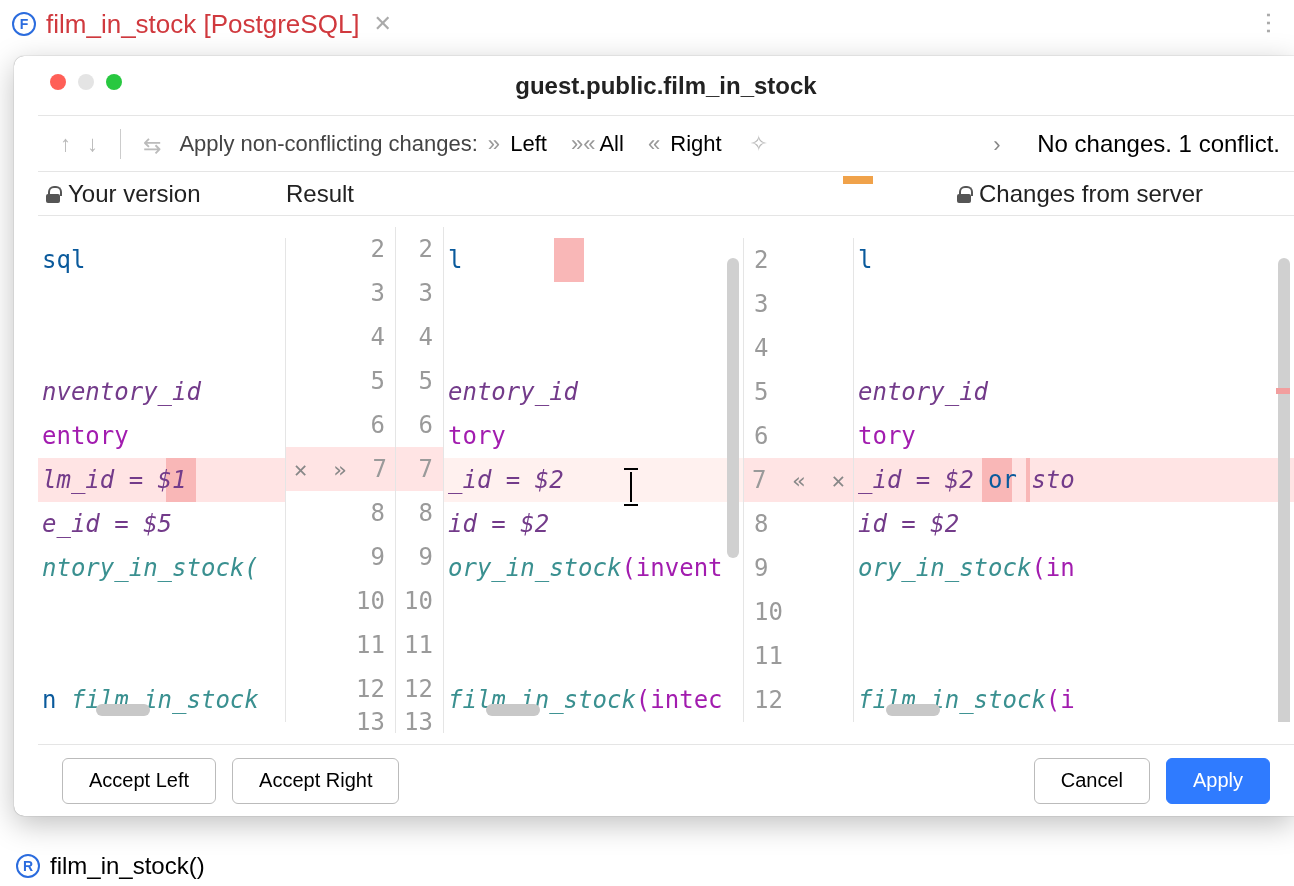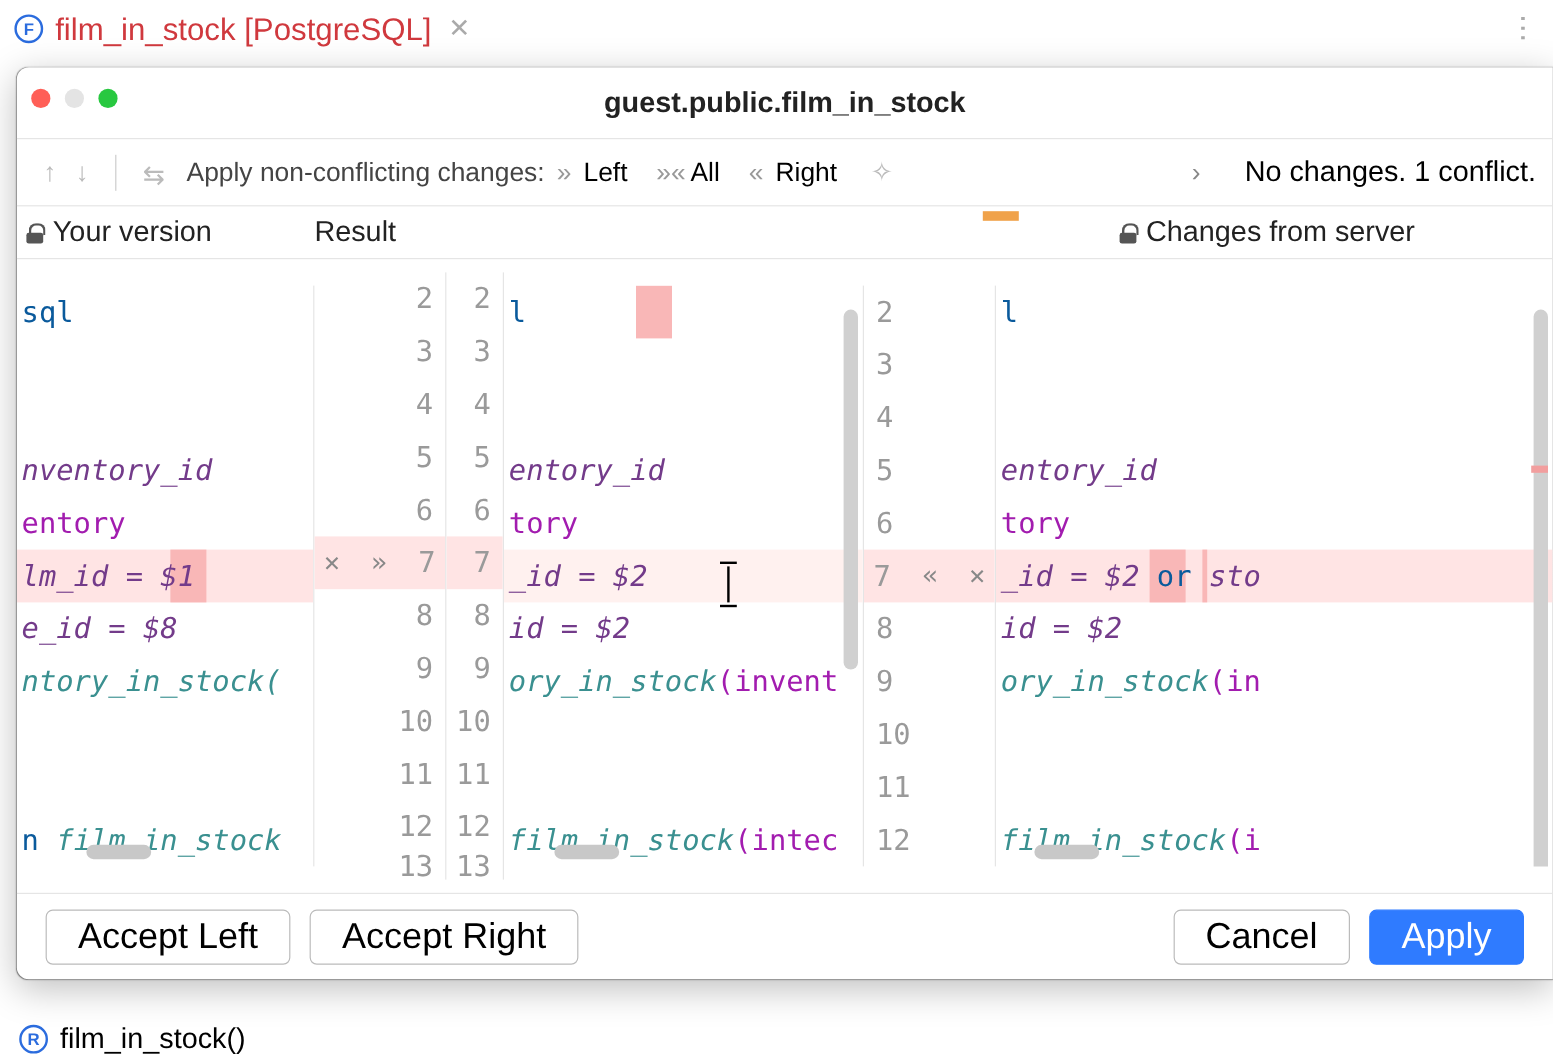--- a/index.html
+++ b/index.html
@@ -10,21 +10,21 @@
   .tab-icon-f { width:24px; height:24px; border-radius:50%; border:2px solid #2b6cde;
     color:#2b6cde; display:flex; align-items:center; justify-content:center;
     font-weight:600; font-size:14px; font-family:sans-serif; margin-right:10px; }
   .tab-title { color:#d0393e; font-size:26px; font-weight:500; }
   .tab-close { margin-left:14px; color:#aaa; font-size:22px; cursor:pointer; }
   .tab-right-menu { margin-left:auto; color:#aaa; font-size:24px; letter-spacing:2px; transform:rotate(90deg); cursor:pointer; }
 
   .dialog { position:absolute; top:56px; left:14px; right:0; height:760px;
     background:#fff; border-radius:10px 0 0 10px;
     box-shadow:0 0 1px rgba(0,0,0,.5), 0 8px 30px rgba(0,0,0,.25);
-    display:flex; flex-direction:column; overflow:hidden; }
+    display:flex; flex-direction:column; overflow:hidden;padding-left:24px; }
 
   .titlebar { position:relative; height:60px; display:flex; align-items:center; justify-content:center;
     border-bottom:1px solid #e5e5e5; }
   .traffic-lights { position:absolute; left:12px; top:18px; display:flex; gap:12px; }
   .light { width:16px; height:16px; border-radius:50%; }
   .light.red    { background:#ff5f57; }
   .light.yellow { background:#e4e4e4; }
   .light.green  { background:#28c840; }
   .title-text { font-size:24px; font-weight:700; color:#222; }
 
@@ -89,21 +89,21 @@
   @keyframes blk { 50% { opacity:0; } }
 
   .vscroll { position:absolute; top:20px; right:4px; width:12px; height:300px;
     background:#d0d0d0; border-radius:6px; }
   .hscroll { position:absolute; bottom:6px; width:54px; height:12px;
     background:#c8c8c8; border-radius:6px; }
 
   .footer { height:72px; display:flex; align-items:center; padding:0 24px;
     border-top:1px solid #e5e5e5; gap:16px; }
   .btn { height:46px; padding:0 26px; border-radius:6px; border:1px solid #bbb;
-    background:#fff; font-size:30px; color:#000; cursor:pointer; display:flex; align-items:center; }
+    background:#fff; font-size:20px; color:#000; cursor:pointer; display:flex; align-items:center; }
   .btn.primary { background:#2f7bff; border-color:#2f7bff; color:#fff; }
   .footer .spacer { flex:1; }
 
   .bg-tab { position:absolute; left:16px; bottom:6px; display:flex; align-items:center; gap:10px; font-size:24px; }
   .bg-tab .r-ico { width:24px; height:24px; border-radius:50%; border:2px solid #2b6cde;
     color:#2b6cde; display:flex; align-items:center; justify-content:center;
     font-weight:700; font-size:14px; }
   .marker-pink { position:absolute; right:4px; top:418px; width:14px; height:6px; background:#f29e9e; }
 
   .actrow { position:absolute; left:0; right:0; height:44px; display:flex; align-items:center;
@@ -181,21 +181,21 @@
       <div class="lines">
         <div class="line"><span class="kw">sql</span></div>
         <div class="line"></div>
         <div class="line"></div>
         <div class="line"><span class="id">nventory_id</span></div>
         <div class="line"><span class="lit">entory</span></div>
         <div class="line conflict-l">
           <span class="diff-chunk-l"></span>
           <span class="id" style="position:relative">lm_id = $1</span>
         </div>
-        <div class="line"><span class="id">e_id = $8</span></div>
+        <div class="line"><span class="id">e_id = $5</span></div>
         <div class="line"><span class="fnm">ntory_in_stock(</span></div>
         <div class="line"></div>
         <div class="line"></div>
         <div class="line"><span class="kw">n </span><span class="fnm">film_in_stock</span></div>
       </div>
       <div class="hscroll" style="left:58px"></div>
     </div>
 
     <div class="pane pane-lg">
       <div class="gline">2</div>

